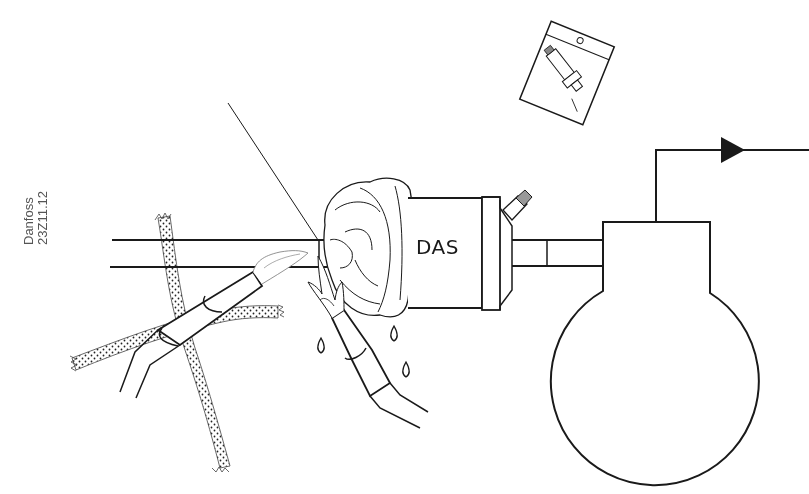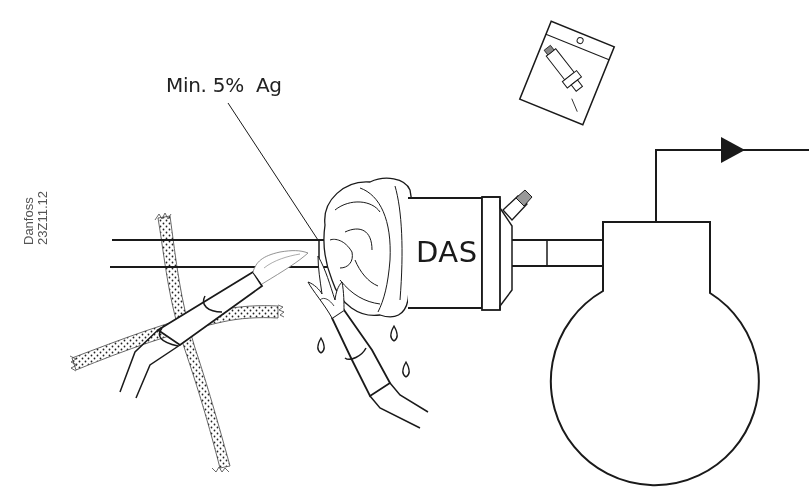--- a/index.html
+++ b/index.html
@@ -1,21 +1,21 @@
 <!DOCTYPE html>
 <html><head>
 <meta charset="utf-8">
 <style>
   html, body { margin:0; padding:0; background:#ffffff; }
   body { width:809px; height:494px; overflow:hidden; position:relative; font-family:"DejaVu Sans", sans-serif; }
   #diagram { position:absolute; left:0; top:0; width:809px; height:494px; }
   .side-label { position:absolute; left:22px; top:245px; transform-origin:0 0; transform:rotate(-90deg); color:#555; font-family:"Liberation Sans", sans-serif; font-size:13px; line-height:14px; white-space:nowrap; }
   .side-label div { display:block; }
   .callout { position:absolute; left:166px; top:73px; font-family:"DejaVu Sans", sans-serif; font-size:20px; color:#222; white-space:pre; letter-spacing:-0.3px; }
-  .das-label { position:absolute; left:416px; top:235px; font-family:"DejaVu Sans", sans-serif; font-size:29px; color:#1a1a1a; letter-spacing:0.5px; }
+  .das-label { position:absolute; left:416px; top:235px; font-family:"DejaVu Sans", sans-serif; font-size:20px; color:#1a1a1a; letter-spacing:0.5px; }
 </style>
 </head>
 <body>
 
 <div id="diagram">
   <svg width="809" height="494" viewBox="0 0 809 494" xmlns="http://www.w3.org/2000/svg">
     <defs>
       <pattern id="dots" width="6" height="6" patternUnits="userSpaceOnUse">
         <rect width="6" height="6" fill="#fff"></rect>
         <circle cx="1.5" cy="1.5" r="0.9" fill="#222"></circle>
@@ -118,16 +118,15 @@
         <rect x="-4" y="-32" width="8" height="6" fill="#888" stroke="#1a1a1a" stroke-width="0.8"></rect>
       </g>
     </g>
   </svg>
 
   <div class="side-label">
     <div>Danfoss</div>
     <div>23Z11.12</div>
   </div>
 
-  <div class="callout">Min. 5%  Ag</div>
 
   <div class="das-label">DAS</div>
 </div>
 
 </body></html>

